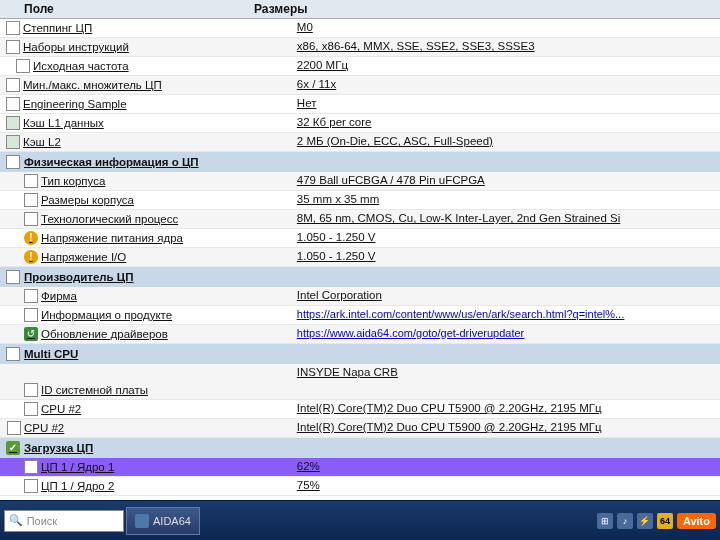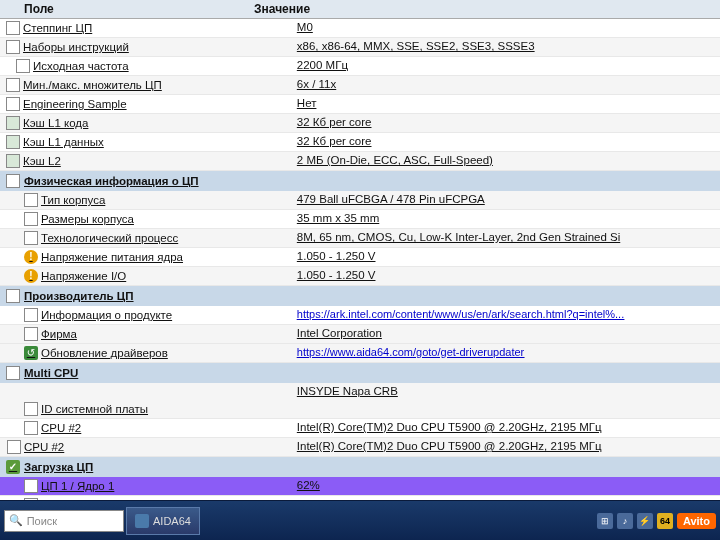--- a/index.html
+++ b/index.html
@@ -146,21 +146,21 @@
       padding: 2px 6px;
     }
   </style>
 </head>
 <body>
 
 <div class="main-content">
 
   <div style="display:flex; background:#e0e8f0; border-bottom:1px solid #aaa; padding:2px 24px;">
     <div style="width:230px; font-weight:bold; font-size:12px; color:#111;">Поле</div>
-    <div style="flex:1; font-weight:bold; font-size:12px; color:#111;">Значение</div>
+    <div style="flex:1; font-weight:bold; font-size:12px; color:#111;">Размеры</div>
   </div>
 
   <div class="data-table">
     <table>
       <tbody id="table-body">
       <tr style="background: rgb(255, 255, 255); border-bottom: 1px solid rgb(232, 232, 232);">
             <td style="width: 230px; padding-left: 6px; display: flex; align-items: center;">
               <span style="display: inline-block; width: 14px; height: 14px; border: 1px solid rgb(136, 136, 136); background: rgb(255, 255, 255); margin-right: 3px; vertical-align: middle; flex-shrink: 0;"></span>
               <span>Степпинг ЦП</span>
             </td>
@@ -186,27 +186,20 @@
               <span>Мин./макс. множитель ЦП</span>
             </td>
             <td>6x / 11x</td>
           </tr>
           <tr style="background: rgb(255, 255, 255); border-bottom: 1px solid rgb(232, 232, 232);">
             <td style="width: 230px; padding-left: 6px; display: flex; align-items: center;">
               <span style="display: inline-block; width: 14px; height: 14px; border: 1px solid rgb(136, 136, 136); background: rgb(255, 255, 255); margin-right: 3px; vertical-align: middle; flex-shrink: 0;"></span>
               <span>Engineering Sample</span>
             </td>
             <td>Нет</td>
-          </tr>
-          <tr style="background: rgb(245, 245, 245); border-bottom: 1px solid rgb(232, 232, 232);">
-            <td style="width: 230px; padding-left: 6px; display: flex; align-items: center;">
-              <span style="display: inline-block; width: 14px; height: 14px; border: 1px solid rgb(136, 136, 136); background: rgb(216, 232, 216); margin-right: 3px; vertical-align: middle; flex-shrink: 0;"></span>
-              <span>Кэш L1 кода</span>
-            </td>
-            <td>32 Кб per core</td>
           </tr>
           <tr style="background: rgb(255, 255, 255); border-bottom: 1px solid rgb(232, 232, 232);">
             <td style="width: 230px; padding-left: 6px; display: flex; align-items: center;">
               <span style="display: inline-block; width: 14px; height: 14px; border: 1px solid rgb(136, 136, 136); background: rgb(216, 232, 216); margin-right: 3px; vertical-align: middle; flex-shrink: 0;"></span>
               <span>Кэш L1 данных</span>
             </td>
             <td>32 Кб per core</td>
           </tr>
           <tr style="background: rgb(245, 245, 245); border-bottom: 1px solid rgb(232, 232, 232);">
             <td style="width: 230px; padding-left: 6px; display: flex; align-items: center;">
@@ -259,33 +252,33 @@
             <td>1.050 - 1.250 V</td>
           </tr>
           <tr class="subsection" style="background: rgb(200, 216, 232);">
             <td colspan="2" style="font-weight: bold; padding: 3px 6px;">
               <div style="display: flex; align-items: center;">
                 <span style="display: inline-block; width: 14px; height: 14px; border: 1px solid rgb(136, 136, 136); background: rgb(255, 255, 255); margin-right: 4px; flex-shrink: 0;"></span>
                 <span>Производитель ЦП</span>
               </div>
             </td>
           </tr>
+          <tr style="background: rgb(245, 245, 245); border-bottom: 1px solid rgb(232, 232, 232);">
+            <td style="width: 230px; padding-left: 24px; display: flex; align-items: center;">
+              <span style="display: inline-block; width: 14px; height: 14px; border: 1px solid rgb(136, 136, 136); background: rgb(255, 255, 255); margin-right: 3px; vertical-align: middle; flex-shrink: 0;"></span>
+              <span>Фирма</span>
+            </td>
+            <td>Intel Corporation</td>
+          </tr>
           <tr style="background: rgb(255, 255, 255); border-bottom: 1px solid rgb(232, 232, 232);">
             <td style="width: 230px; padding-left: 24px; display: flex; align-items: center;">
               <span style="display: inline-block; width: 14px; height: 14px; border: 1px solid rgb(136, 136, 136); background: rgb(255, 255, 255); margin-right: 3px; vertical-align: middle; flex-shrink: 0;"></span>
               <span>Информация о продукте</span>
             </td>
             <td><span class="link-text">https://ark.intel.com/content/www/us/en/ark/search.html?q=intel%...</span></td>
-          </tr>
-          <tr style="background: rgb(245, 245, 245); border-bottom: 1px solid rgb(232, 232, 232);">
-            <td style="width: 230px; padding-left: 24px; display: flex; align-items: center;">
-              <span style="display: inline-block; width: 14px; height: 14px; border: 1px solid rgb(136, 136, 136); background: rgb(255, 255, 255); margin-right: 3px; vertical-align: middle; flex-shrink: 0;"></span>
-              <span>Фирма</span>
-            </td>
-            <td>Intel Corporation</td>
           </tr>
           <tr style="background: rgb(245, 245, 245); border-bottom: 1px solid rgb(232, 232, 232);">
             <td style="width: 230px; padding-left: 24px; display: flex; align-items: center;">
               <span style="display: inline-block; width: 14px; height: 14px; background: rgb(58, 138, 58); border-radius: 2px; margin-right: 3px; vertical-align: middle; flex-shrink: 0; text-align: center; line-height: 14px; font-size: 10px; color: rgb(255, 255, 255);">↺</span>
               <span>Обновление драйверов</span>
             </td>
             <td><span class="link-text">https://www.aida64.com/goto/get-driverupdater</span></td>
           </tr>
           <tr class="subsection" style="background: rgb(200, 216, 232);">
             <td colspan="2" style="font-weight: bold; padding: 3px 6px;">

